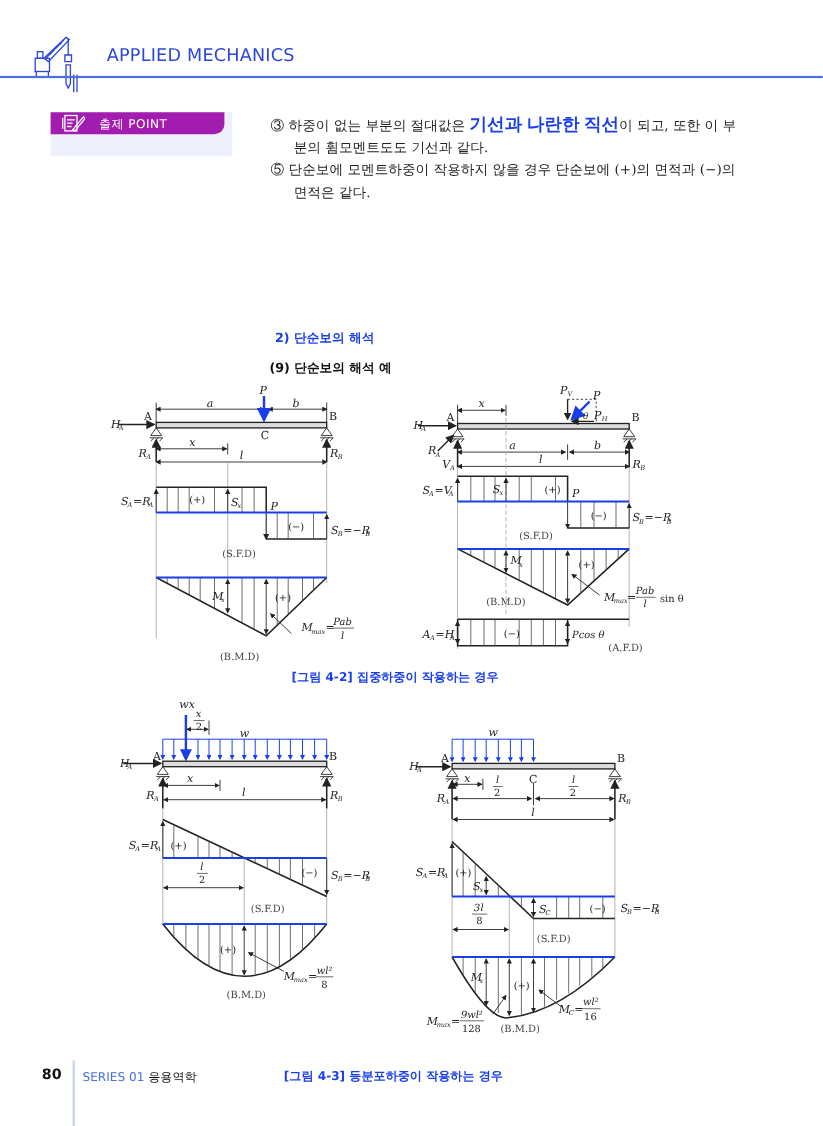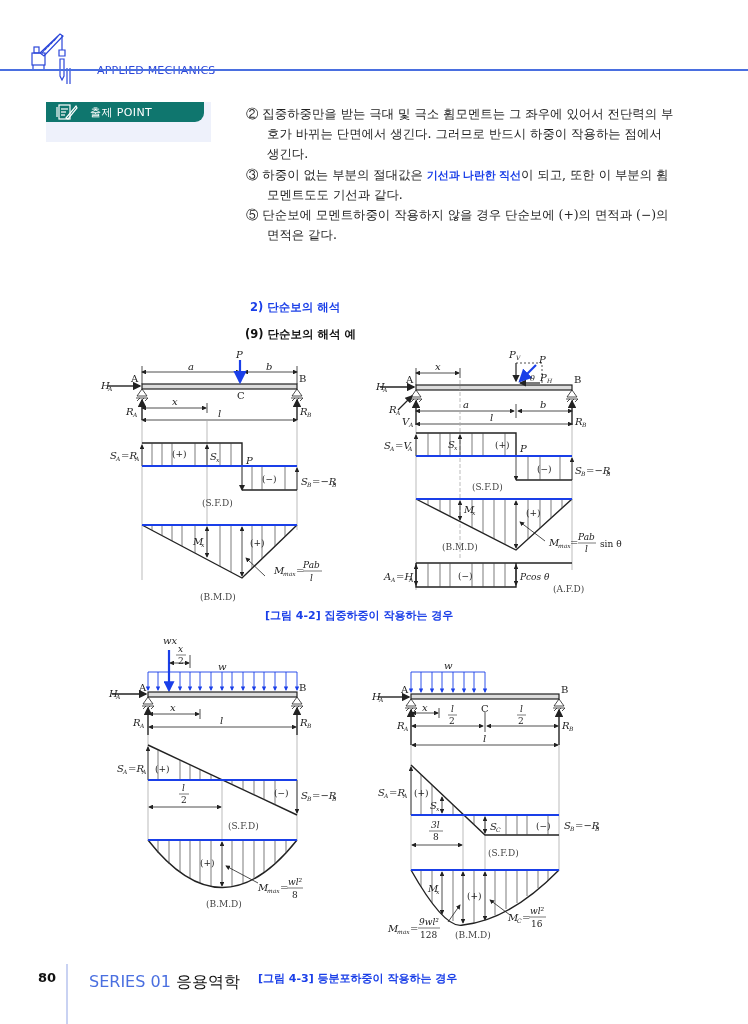--- a/index.html
+++ b/index.html
@@ -1,42 +1,42 @@
 <!DOCTYPE html>
 <html><head>
 <meta charset="utf-8">
 <style>
   * { box-sizing: border-box; margin: 0; padding: 0; }
   body { width: 748px; height: 1024px; background: #ffffff; position: relative; overflow: hidden;
          font-family: "DejaVu Serif", serif; color: #222; }
   .header-rule { position: absolute; left: 0; top: 69px; width: 748px; height: 1.5px; background: #4a6fe0; }
   .header-logo { position: absolute; left: 30px; top: 28px; }
-  .header-title { position: absolute; left: 97px; top: 64px; font-family: "DejaVu Sans", sans-serif;
-                  font-size: 11px; color: #2b46d9; letter-spacing: 0.2px; }
+  .header-title { position: absolute; left: 97px; top: 40px; font-family: "DejaVu Sans", sans-serif;
+                  font-size: 16px; color: #2b46d9; letter-spacing: 0.2px; }
   .point-box { position: absolute; left: 46px; top: 102px; width: 165px; height: 40px; background: #eef1fb; }
-  .point-tab { position: absolute; left: 46px; top: 102px; width: 158px; height: 20px; background: #0f766e;
+  .point-tab { position: absolute; left: 46px; top: 102px; width: 158px; height: 20px; background: #a21caf;
                border-radius: 0 0 9px 0; color: #fff; font-family: "DejaVu Sans", sans-serif; font-size: 11px;
                display: flex; align-items: center; }
   .point-tab .ic { margin-left: 10px; width: 22px; height: 18px; }
   .point-tab span.lbl { margin-left: 12px; letter-spacing: 0.4px; }
   .body-text { position: absolute; left: 246px; top: 104px; width: 430px; font-size: 12.4px; line-height: 20.2px;
                font-family: "DejaVu Serif", serif; color: #222; }
   .item { padding-left: 21px; text-indent: -21px; }
-  .hl { color: #1a3fe8; font-family: Liberation Sans, sans-serif; font-weight: bold; font-size: 11px; }
+  .hl { color: #1a3fe8; font-family: Liberation Serif, serif; font-weight: bold; font-size: 16px; }
   .sec-title { position: absolute; left: 230px; top: 300px; font-family: "DejaVu Sans", sans-serif;
                font-size: 11.5px; color: #1a3fe8; font-weight: bold; margin-left: 20px; }
   .sub-title { position: absolute; left: 245px; top: 327px; font-family: "DejaVu Sans", sans-serif;
                font-size: 11.5px; color: #111; font-weight: bold; }
   .caption { position: absolute; font-family: "DejaVu Sans", sans-serif; font-size: 11px; color: #1a3fe8;
              font-weight: bold; }
   svg text { font-family: "DejaVu Serif", serif; }
   .footer-num { position: absolute; left: 38px; top: 970px; font-family: "DejaVu Sans", sans-serif;
                 font-size: 13px; font-weight: bold; color: #111; }
   .footer-rule { position: absolute; left: 66px; top: 964px; width: 1.5px; height: 60px; background: #c9d2f2; }
-  .footer-series { position: absolute; left: 89px; top: 972px; font-family: "DejaVu Sans", sans-serif; font-size: 16px; text-align: right; }
+  .footer-series { position: absolute; left: 75px; top: 972px; font-family: "DejaVu Sans", sans-serif; font-size: 11px; text-align: right; }
   .footer-series .s { color: #4a6fe0; }
   .footer-series .t { color: #111; }
 </style>
 </head>
 <body>
 
 <svg class="header-logo" width="64" height="56" viewBox="0 0 64 56">
   <g fill="none" stroke="#2b46d9" stroke-width="1.2">
     <rect x="2" y="25" width="13" height="12"></rect>
     <rect x="4" y="19" width="5" height="6"></rect>
@@ -63,24 +63,20 @@
       <line x1="5" y1="6" x2="12" y2="6"></line>
         <line x1="5" y1="9" x2="10" y2="9"></line>
         <line x1="5" y1="12" x2="9" y2="12"></line>
       <path d="M10 15 L20 3 L21 5 L12 16 Z"></path>
     </g>
   </svg>
   <span class="lbl">출제 POINT</span>
 </div>
 
 <div class="body-text">
-  <div class="item">
-    <span>②</span>
-    <span>집중하중만을 받는 극대 및 극소 휨모멘트는 그 좌우에 있어서 전단력의 부호가 바뀌는 단면에서 생긴다. 그러므로 반드시 하중이 작용하는 점에서 생긴다.</span>
-  </div>
   <div class="item">
     <span>③</span>
     <span>하중이 없는 부분의 절대값은 </span><span class="hl">기선과 나란한 직선</span><span>이 되고, 또한 이 부분의 휨모멘트도도 기선과 같다.</span>
   </div>
   <div class="item">
     <span>⑤</span>
     <span>단순보에 모멘트하중이 작용하지 않을 경우 단순보에 (+)의 면적과 (−)의 면적은 같다.</span>
   </div>
 </div>
 

